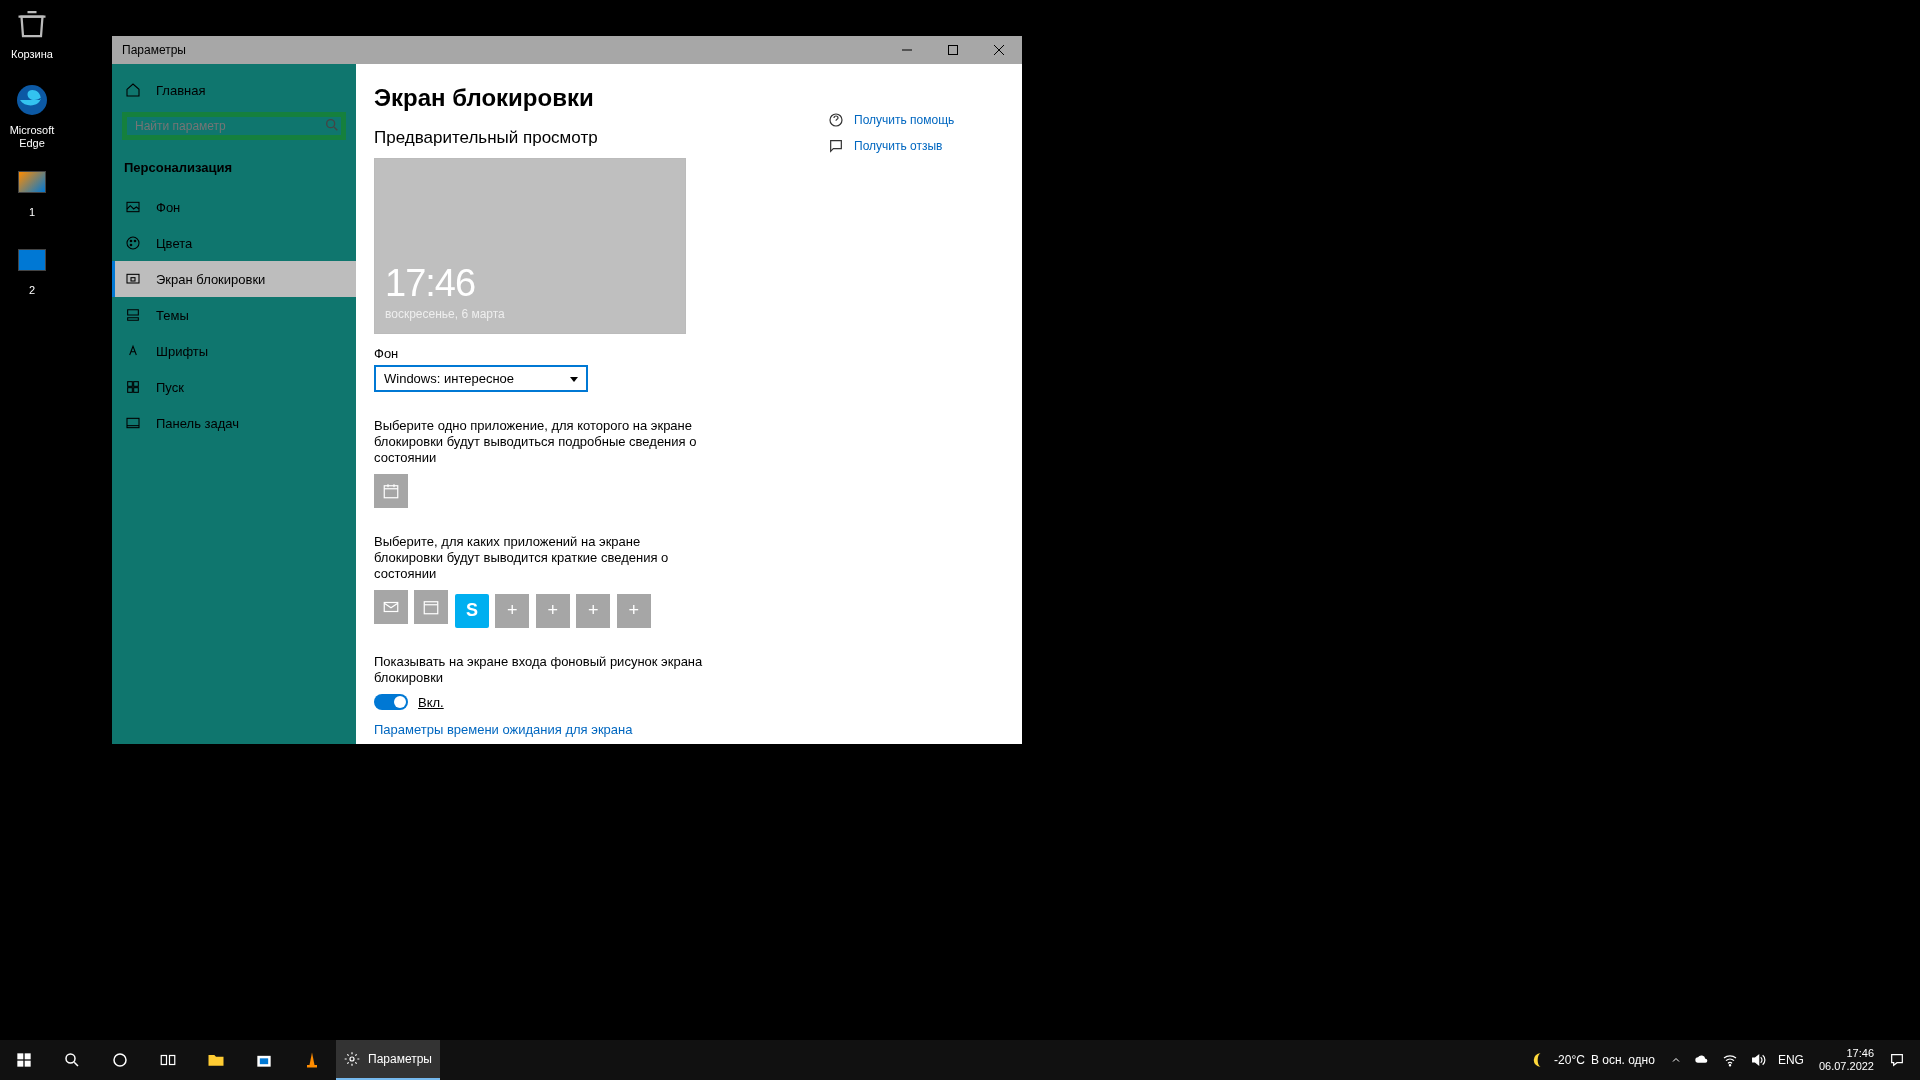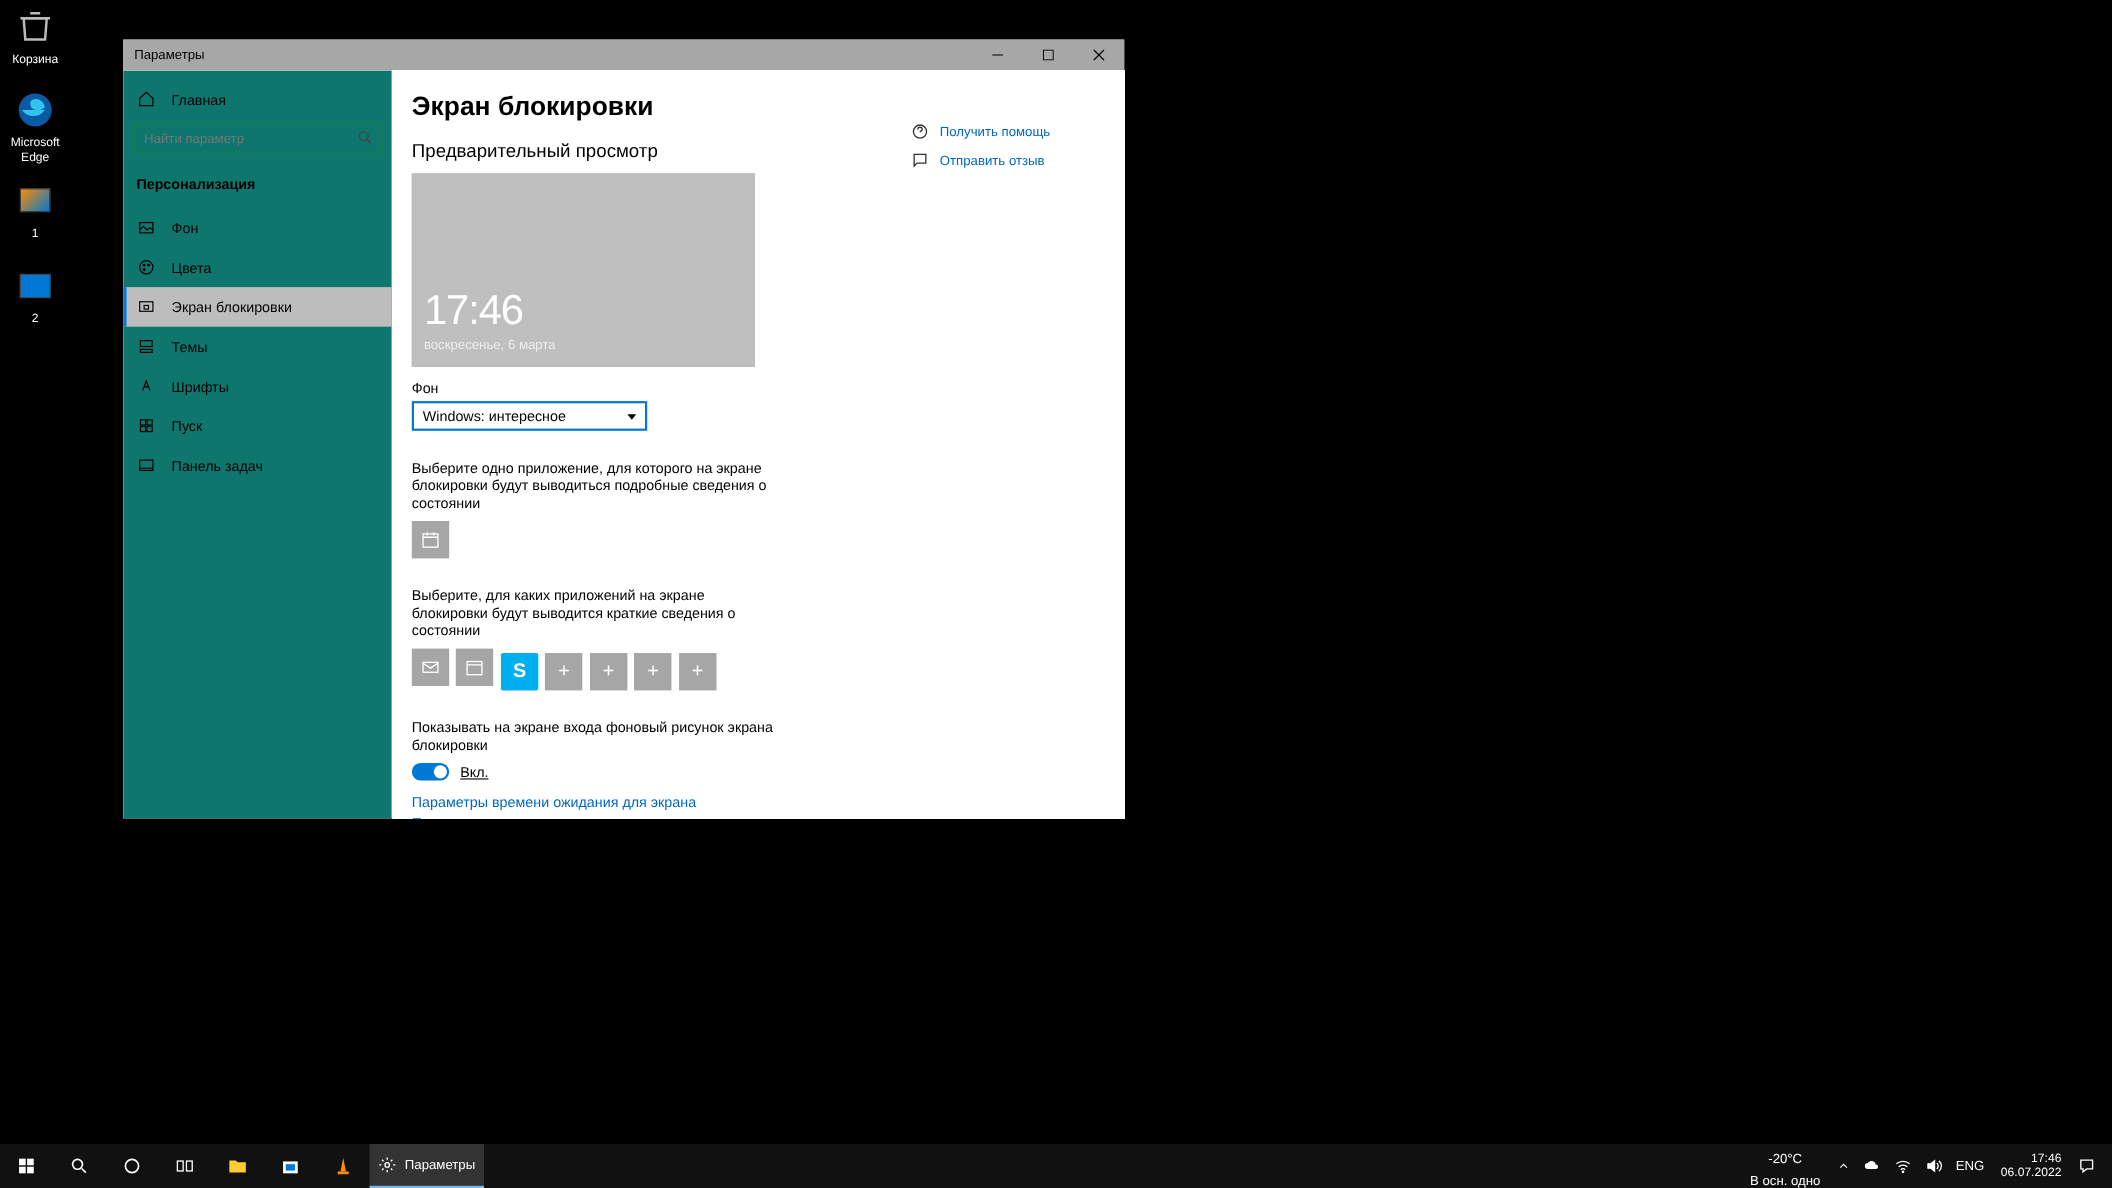--- a/index.html
+++ b/index.html
@@ -17,21 +17,21 @@
 .titlebar .ttl { flex: 1; }
 .titlebar .wbtn { width: 46px; height: 28px; display: flex; align-items: center; justify-content: center; cursor: default; }
 
 .body { flex: 1; display: flex; overflow: hidden; }
 .nav { width: 244px; background: #0f766e; color: #000; display: flex; flex-direction: column; padding-top: 8px; }
 .nav-item { height: 36px; display: flex; align-items: center; padding: 0 12px; font-size: 13px; cursor: default; }
 .nav-item.selected { background: #bdbdbd; border-left: 3px solid #0078d4; padding-left: 9px; }
 .nav-item .nic { width: 18px; height: 18px; margin-right: 14px; display:inline-flex; align-items:center; justify-content:center; color:#000; }
 .nav-cat { font-size: 13px; font-weight: 600; padding: 6px 12px 14px; }
 .search { margin: 4px 10px 14px; position: relative; }
-.search input { width: 100%; height: 28px; border: 1px solid #15803d; background: transparent; padding: 0 28px 0 8px; font-size: 12px; color:#000; }
+.search input { width: 100%; height: 28px; border: 5px solid #15803d; background: transparent; padding: 0 28px 0 8px; font-size: 12px; color:#000; }
 .search .sic { position:absolute; right:6px; top:5px; }
 
 .content { flex: 1; background: #fff; color: #000; overflow: auto; display: flex; }
 .main { flex: 1; padding: 20px 18px; max-width: 460px; }
 .side { width: 200px; padding: 48px 0 0 12px; font-size: 12px; }
 .side a { display:flex; align-items:center; color:#0067c0; text-decoration:none; margin-bottom: 10px; gap:10px; }
 .side a .lic { color:#333; }
 
 .main h1 { font-size: 24px; font-weight: 600; margin-bottom: 16px; }
 .main h2 { font-size: 17px; font-weight: 400; margin: 2px 0 10px; }
@@ -56,21 +56,21 @@
 .toggle-label { font-size:13px; }
 
 .link { color:#0067c0; font-size:13px; display:block; margin: 4px 0; text-decoration:none; }
 
 
 .taskbar { position:absolute; left:0; right:0; bottom:0; height:40px; background:#111; display:flex; align-items:stretch; color:#fff; font-size:12px; }
 .tbtn { width:48px; height:40px; display:flex; align-items:center; justify-content:center; cursor:default; }
 .tbtn.app { }
 .tlabel { display:flex; align-items:center; padding:0 8px; background:#333; gap:8px; border-bottom:2px solid #76b9ed; }
 .tray { margin-left:auto; display:flex; align-items:center; gap:2px; padding-right:2px; }
-.tray .ti { padding:0 5px; height:40px; display:flex; align-items:center; justify-content:center;flex-direction:column; }
+.tray .ti { padding:0 5px; height:40px; display:flex; align-items:center; justify-content:center; }
 .tray .weather { padding:0 8px; gap:6px; display:flex; align-items:center; }
 .clock { text-align:right; line-height:13px; font-size:11px; padding:0 8px; display:flex; flex-direction:column; justify-content:center; }
 svg { display:block; }
 </style>
 </head>
 <body>
 
 <div class="desktop">
 
   <div class="dicon" style="left:-4px; top:4px;">
@@ -281,21 +281,21 @@
               </svg>
             </span>
           <span>Получить помощь</span>
         </a>
         <a href="#">
           <span class="lic">
               <svg width="16" height="16" viewBox="0 0 24 24" fill="none" stroke="currentColor" stroke-width="1.8">
                 <path d="M4 4h16v12H8l-4 4z"></path>
               </svg>
             </span>
-          <span>Отправить отзыв</span>
+          <span>Получить отзыв</span>
         </a>
       </div>
     </div>
   </div>
 </div>
 
 <div class="taskbar">
   <div class="tbtn">
     <svg width="16" height="16" viewBox="0 0 24 24" fill="#fff">
         <rect x="2" y="2" width="9" height="9"></rect>

